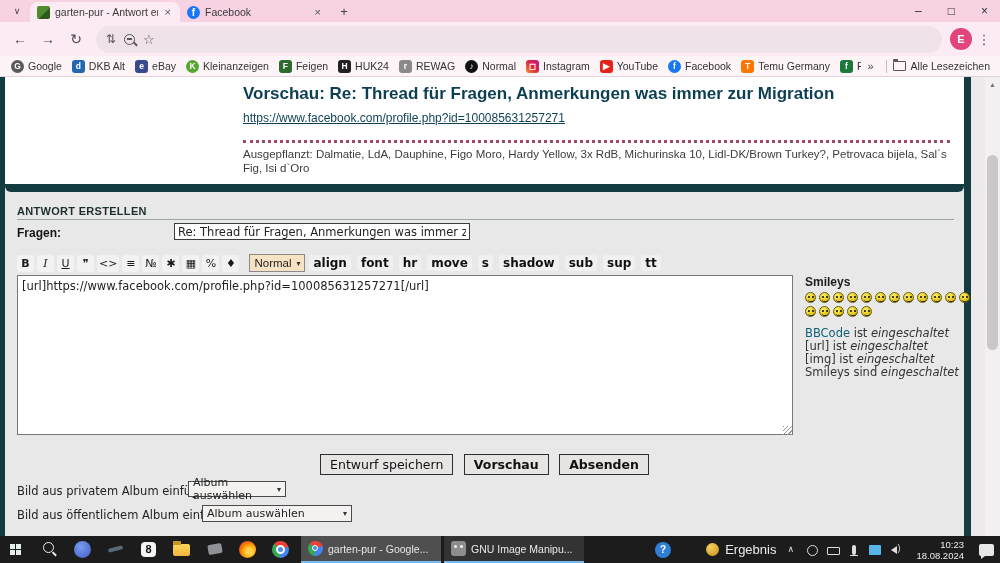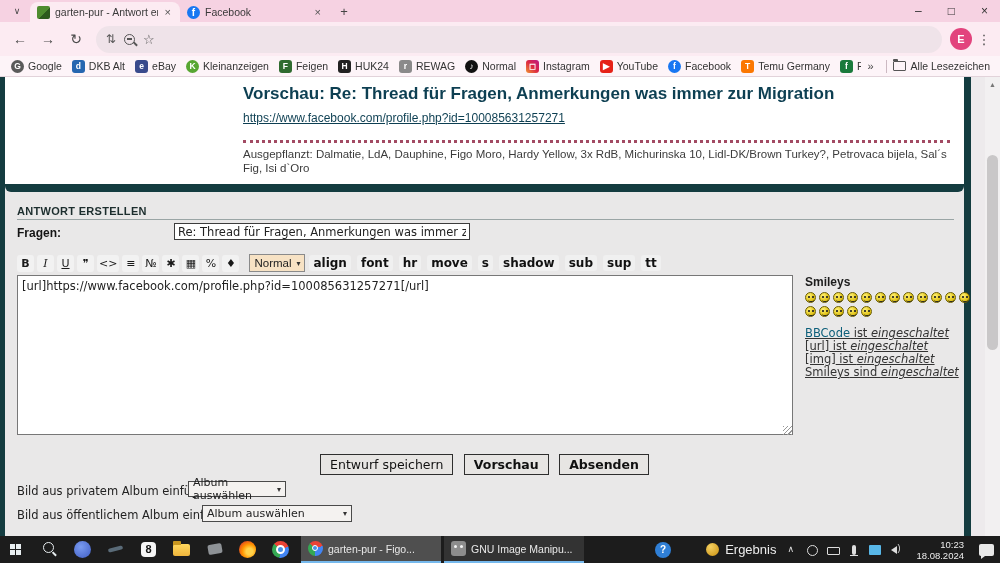--- a/index.html
+++ b/index.html
@@ -74,21 +74,21 @@
   .f-text{position:absolute;left:12px;top:75px;width:776px;height:160px;border:1px solid #777;background:#fff;resize:none;font-family:"DejaVu Sans",sans-serif;font-size:11.5px;color:#222;padding:3px 4px;line-height:15px;}
   .grip{position:absolute;left:778px;top:226px;width:9px;height:9px;background:repeating-linear-gradient(135deg,#999 0 1px,transparent 1px 3px);pointer-events:none;}
 
   
   .sb{position:absolute;left:800px;top:75px;width:182px;}
   .sb-title{font-size:12px;font-weight:bold;color:#1d1d1d;}
   .smrow{margin-top:3px;display:flex;}
   .smiley{width:11px;height:11px;border-radius:50%;background:radial-gradient(circle at 35% 30%,#fff176,#e3c51a 60%,#b39700);border:1px solid #6b5e00;display:inline-block;position:relative;margin-right:3px;flex:0 0 11px;}
   .smiley::before{content:"";position:absolute;left:2px;top:3px;width:1.5px;height:1.5px;background:#222;border-radius:50%;box-shadow:4px 0 0 #222;}
   .smiley::after{content:"";position:absolute;left:2px;top:4px;width:6px;height:4px;border-bottom:1.2px solid #222;border-radius:50%;}
-  .statuses{margin-top:10px;font-size:11.5px;line-height:13px;color:#333;font-family:"DejaVu Sans",sans-serif;text-decoration:underline;}
+  .statuses{margin-top:10px;font-size:11.5px;line-height:13px;color:#333;font-family:"DejaVu Sans",sans-serif;}
   .statuses em{font-style:italic;}
   .slink{color:#0d5f7a;}
   .lastposts{display:block;margin-top:10px;width:160px;font-size:11.5px;font-weight:bold;color:var(--tealtext);font-family:"DejaVu Sans",sans-serif;line-height:14px;}
 
   
   .btnrow{position:absolute;left:0;right:0;top:254px;text-align:center;}
   .fbtn{display:inline-block;margin:0 3px;padding:2px 9px;background:#e7e5e3;border:1px solid #2e2e2e;font-size:12.5px;color:#111;font-family:"DejaVu Sans",sans-serif;}
   .fbtn.bold{font-weight:bold;}
   .alb-label{position:absolute;font-size:11.5px;color:#222;font-family:"DejaVu Sans",sans-serif;}
   .sel{position:absolute;height:16px;background:#f4f2f0;border:1px solid #4a4a4a;display:flex;align-items:center;justify-content:space-between;font-size:11px;color:#222;padding:0 4px;font-family:"DejaVu Sans",sans-serif;}
@@ -355,21 +355,21 @@
       <div class="tbi ic-utility"></div>
       <div class="tbi ic-capcut"></div>
       <div class="tbi ic-file-explorer"></div>
       <div class="tbi ic-tool"></div>
       <div class="tbi ic-firefox"></div>
       <div class="tbi ic-chrome"></div>
     </div>
   <div class="tb-windows">
       <div class="taskbtn active">
         <span class="ti ti-chrome"></span>
-        <span class="tlabel">garten-pur - Figo...</span>
+        <span class="tlabel">garten-pur - Google...</span>
       </div>
       <div class="taskbtn">
         <span class="ti ti-gimp"></span>
         <span class="tlabel">GNU Image Manipu...</span>
       </div>
     </div>
   <div class="tray">
     <span class="help-ic">?</span>
     <span class="widget">
       <span class="widget-ic"></span>

